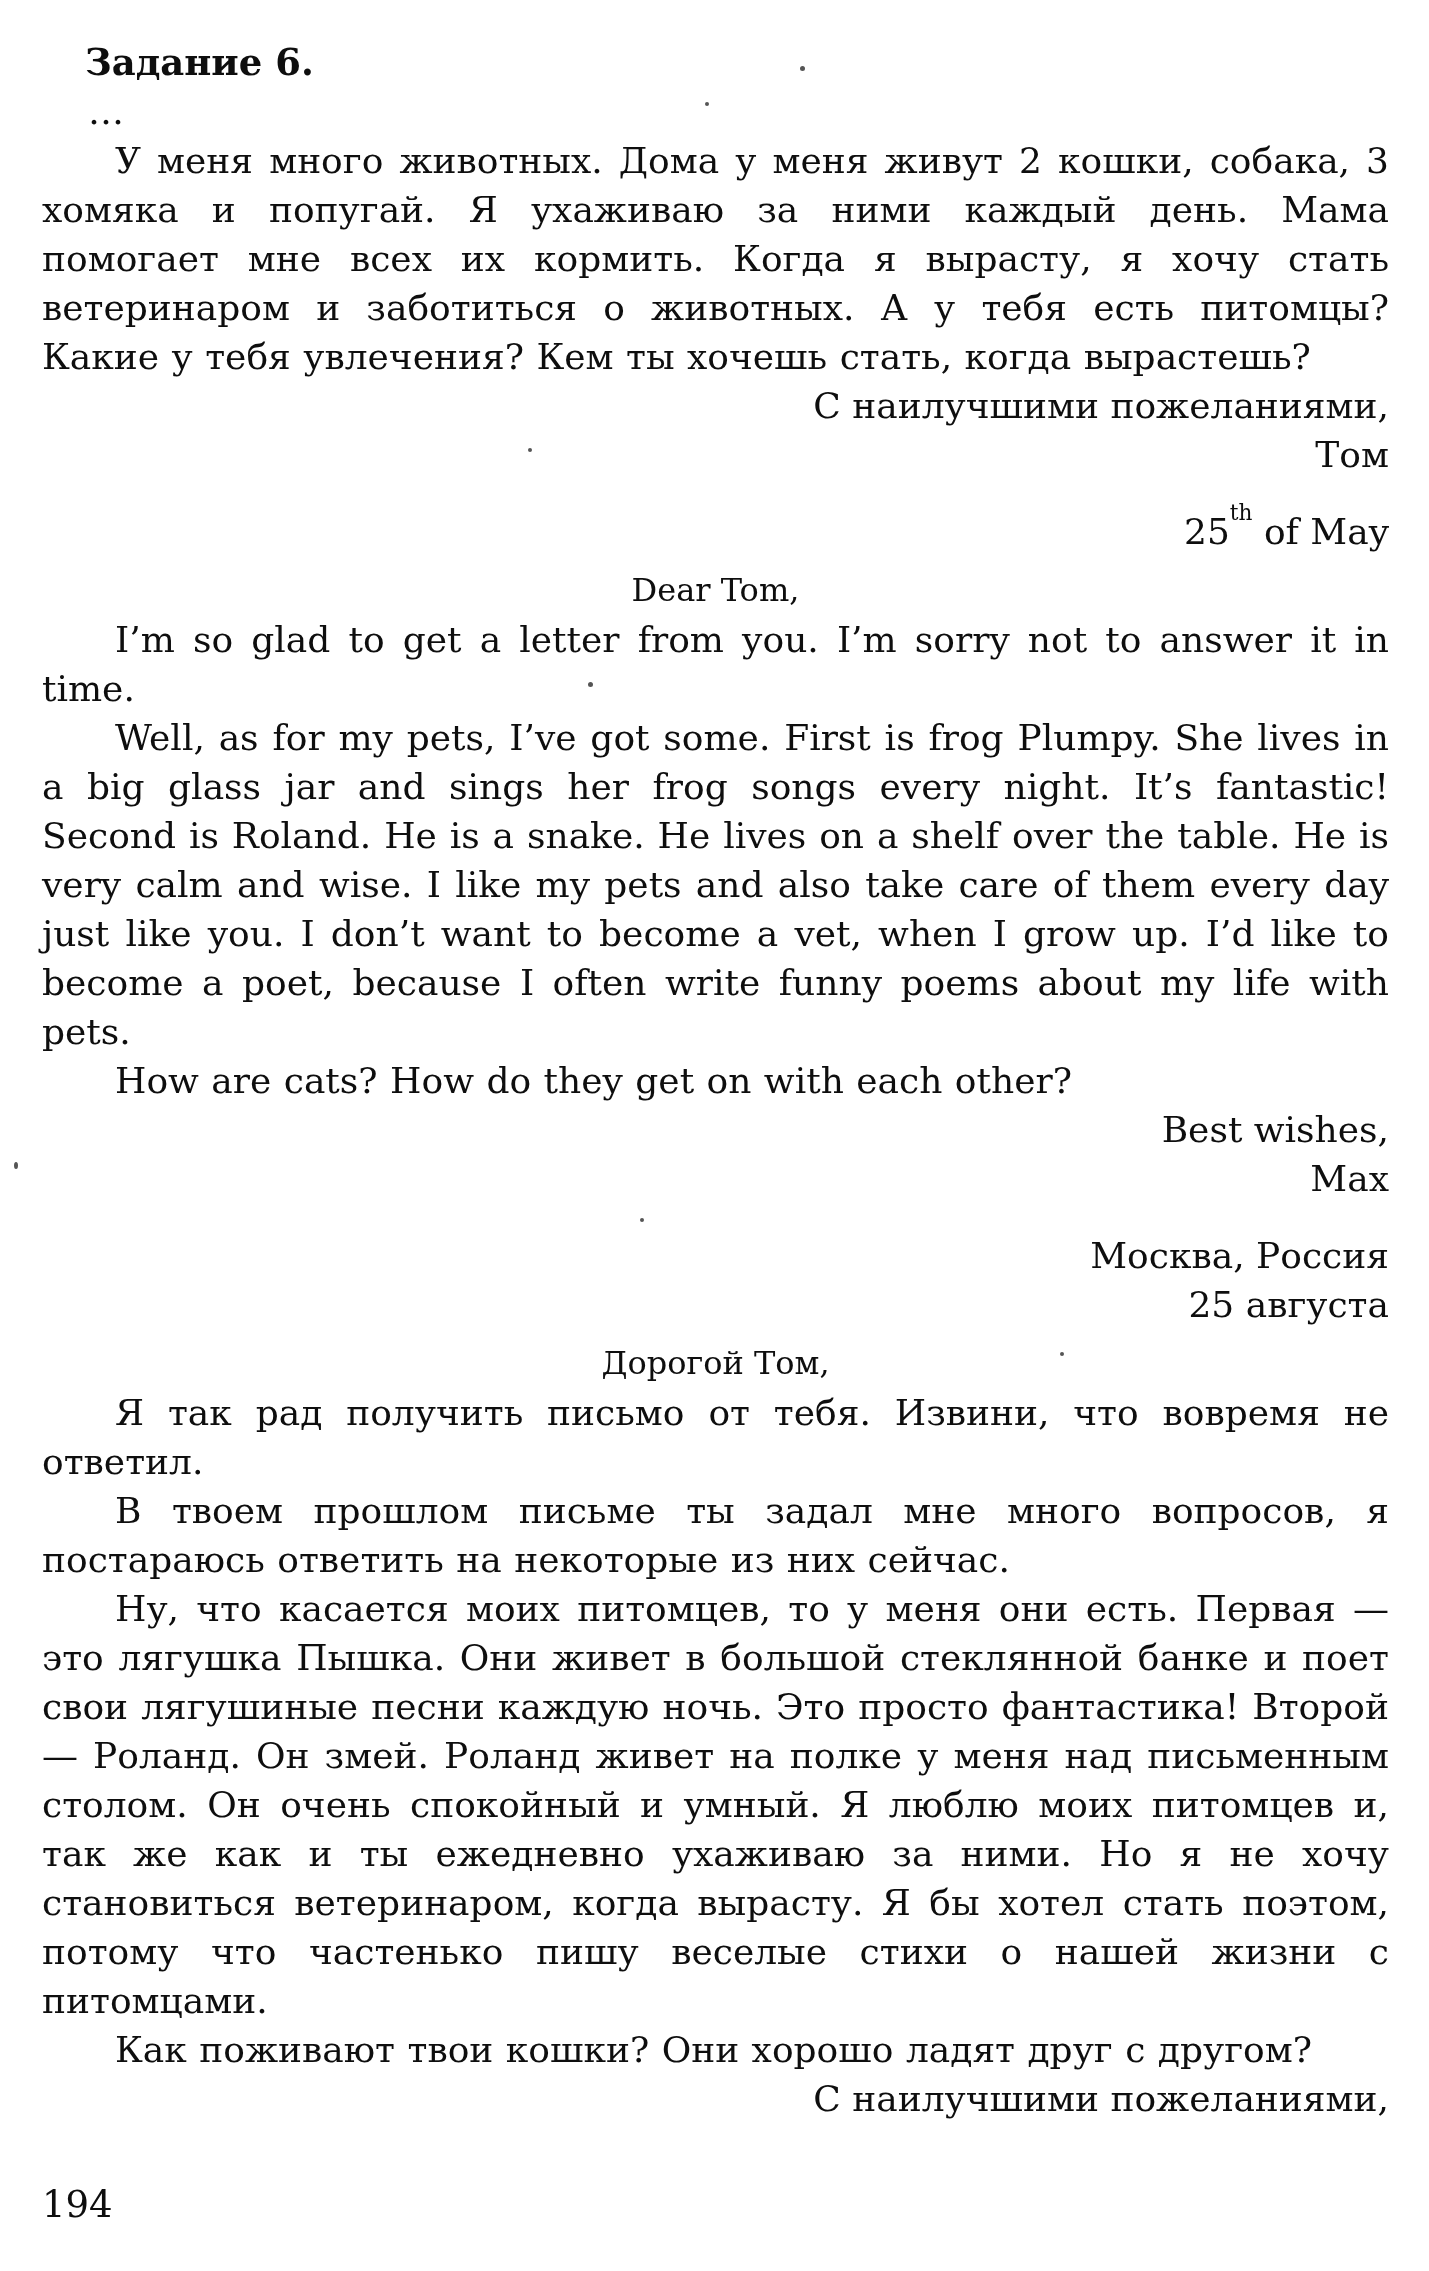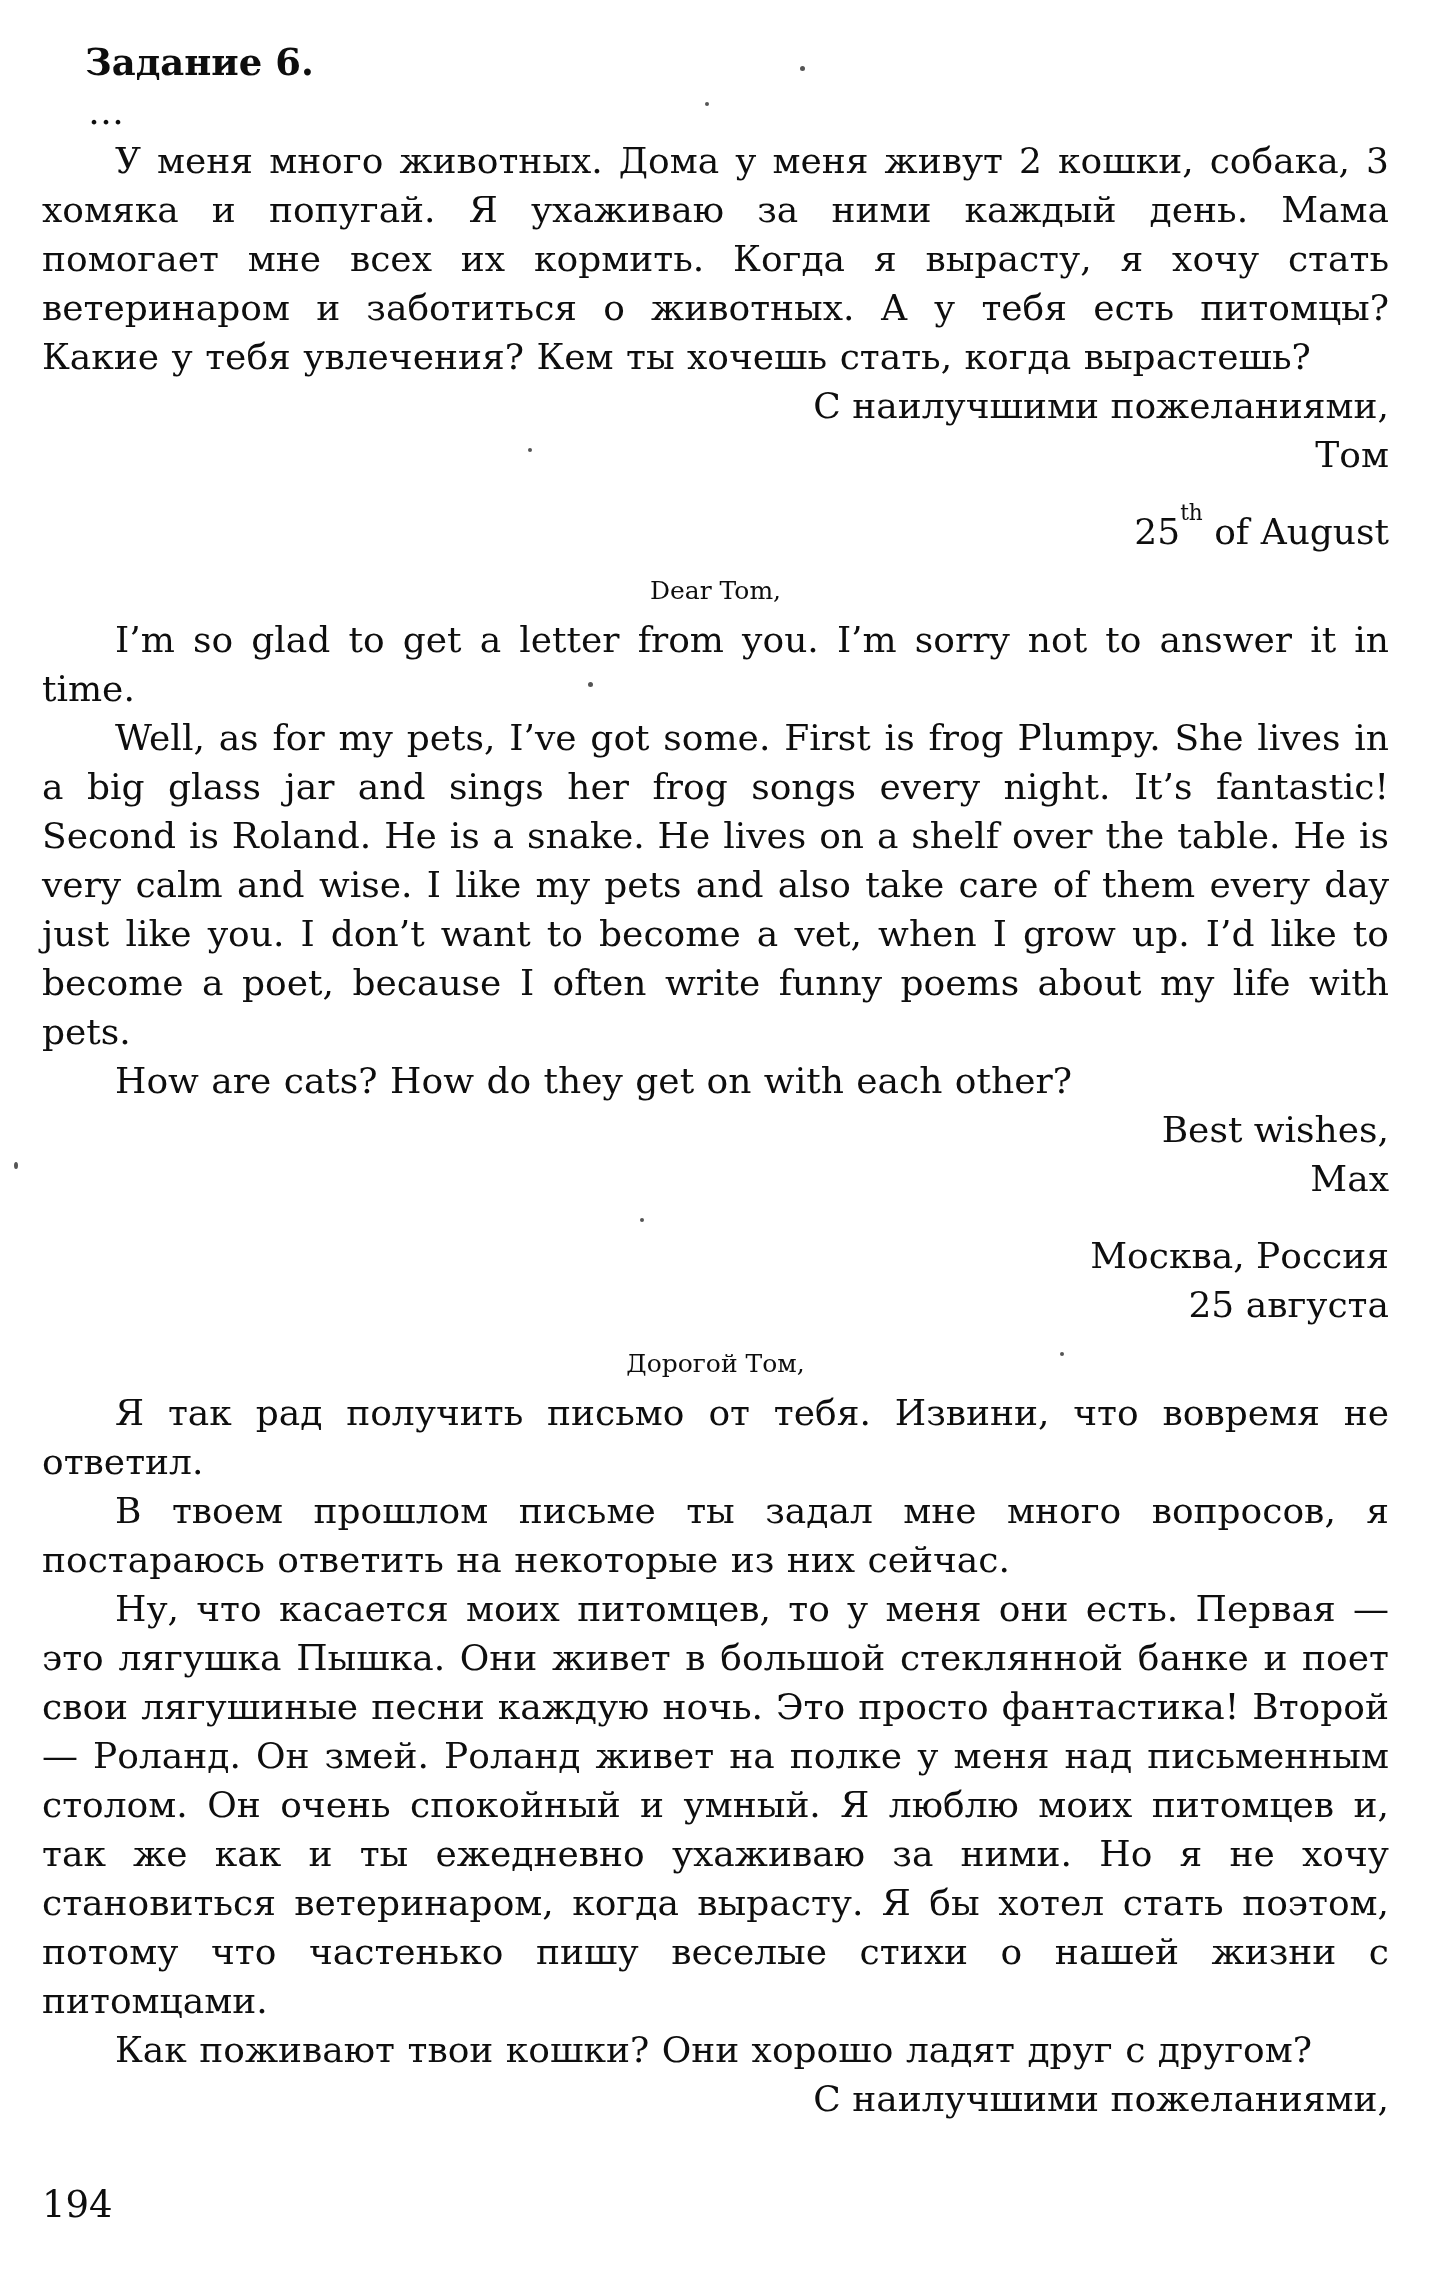--- a/index.html
+++ b/index.html
@@ -48,21 +48,21 @@
     text-indent: 73px;
     word-spacing: 1px;
   }
   .rblock {
     text-align: right;
     font-size: 36px;
     line-height: 49px;
   }
   .cline {
     text-align: center;
-    font-size: 25px;
+    font-size: 32px;
     line-height: 49px;
   }
   .gap-sm { height: 10px; }
   .gap-md { height: 28px; }
   sup.ord {
     font-size: 60%;
     line-height: 0;
     position: relative;
     top: -0.5em;
   }
@@ -96,21 +96,21 @@
     <div class="rblock">
       <div>С наилучшими пожеланиями,</div>
       <div>Том</div>
     </div>
   </section>
 
   <div class="gap-md"></div>
 
   <section>
     <div class="rblock">
-      <div><span>25</span><sup class="ord">th</sup><span> of August</span></div>
+      <div><span>25</span><sup class="ord">th</sup><span> of May</span></div>
     </div>
     <div class="gap-sm"></div>
     <div class="cline">Dear Tom,</div>
     <p class="para">I’m so glad to get a letter from you. I’m sorry not to answer it in time.</p>
     <p class="para">Well, as for my pets, I’ve got some. First is frog Plumpy. She lives in a big glass jar and sings her frog songs every night. It’s fantastic! Second is Roland. He is a snake. He lives on a shelf over the table. He is very calm and wise. I like my pets and also take care of them every day just like you. I don’t want to become a vet, when I grow up. I’d like to become a poet, because I often write funny poems about my life with pets.</p>
     <p class="para">How are cats? How do they get on with each other?</p>
     <div class="rblock">
       <div>Best wishes,</div>
       <div>Max</div>
     </div>

